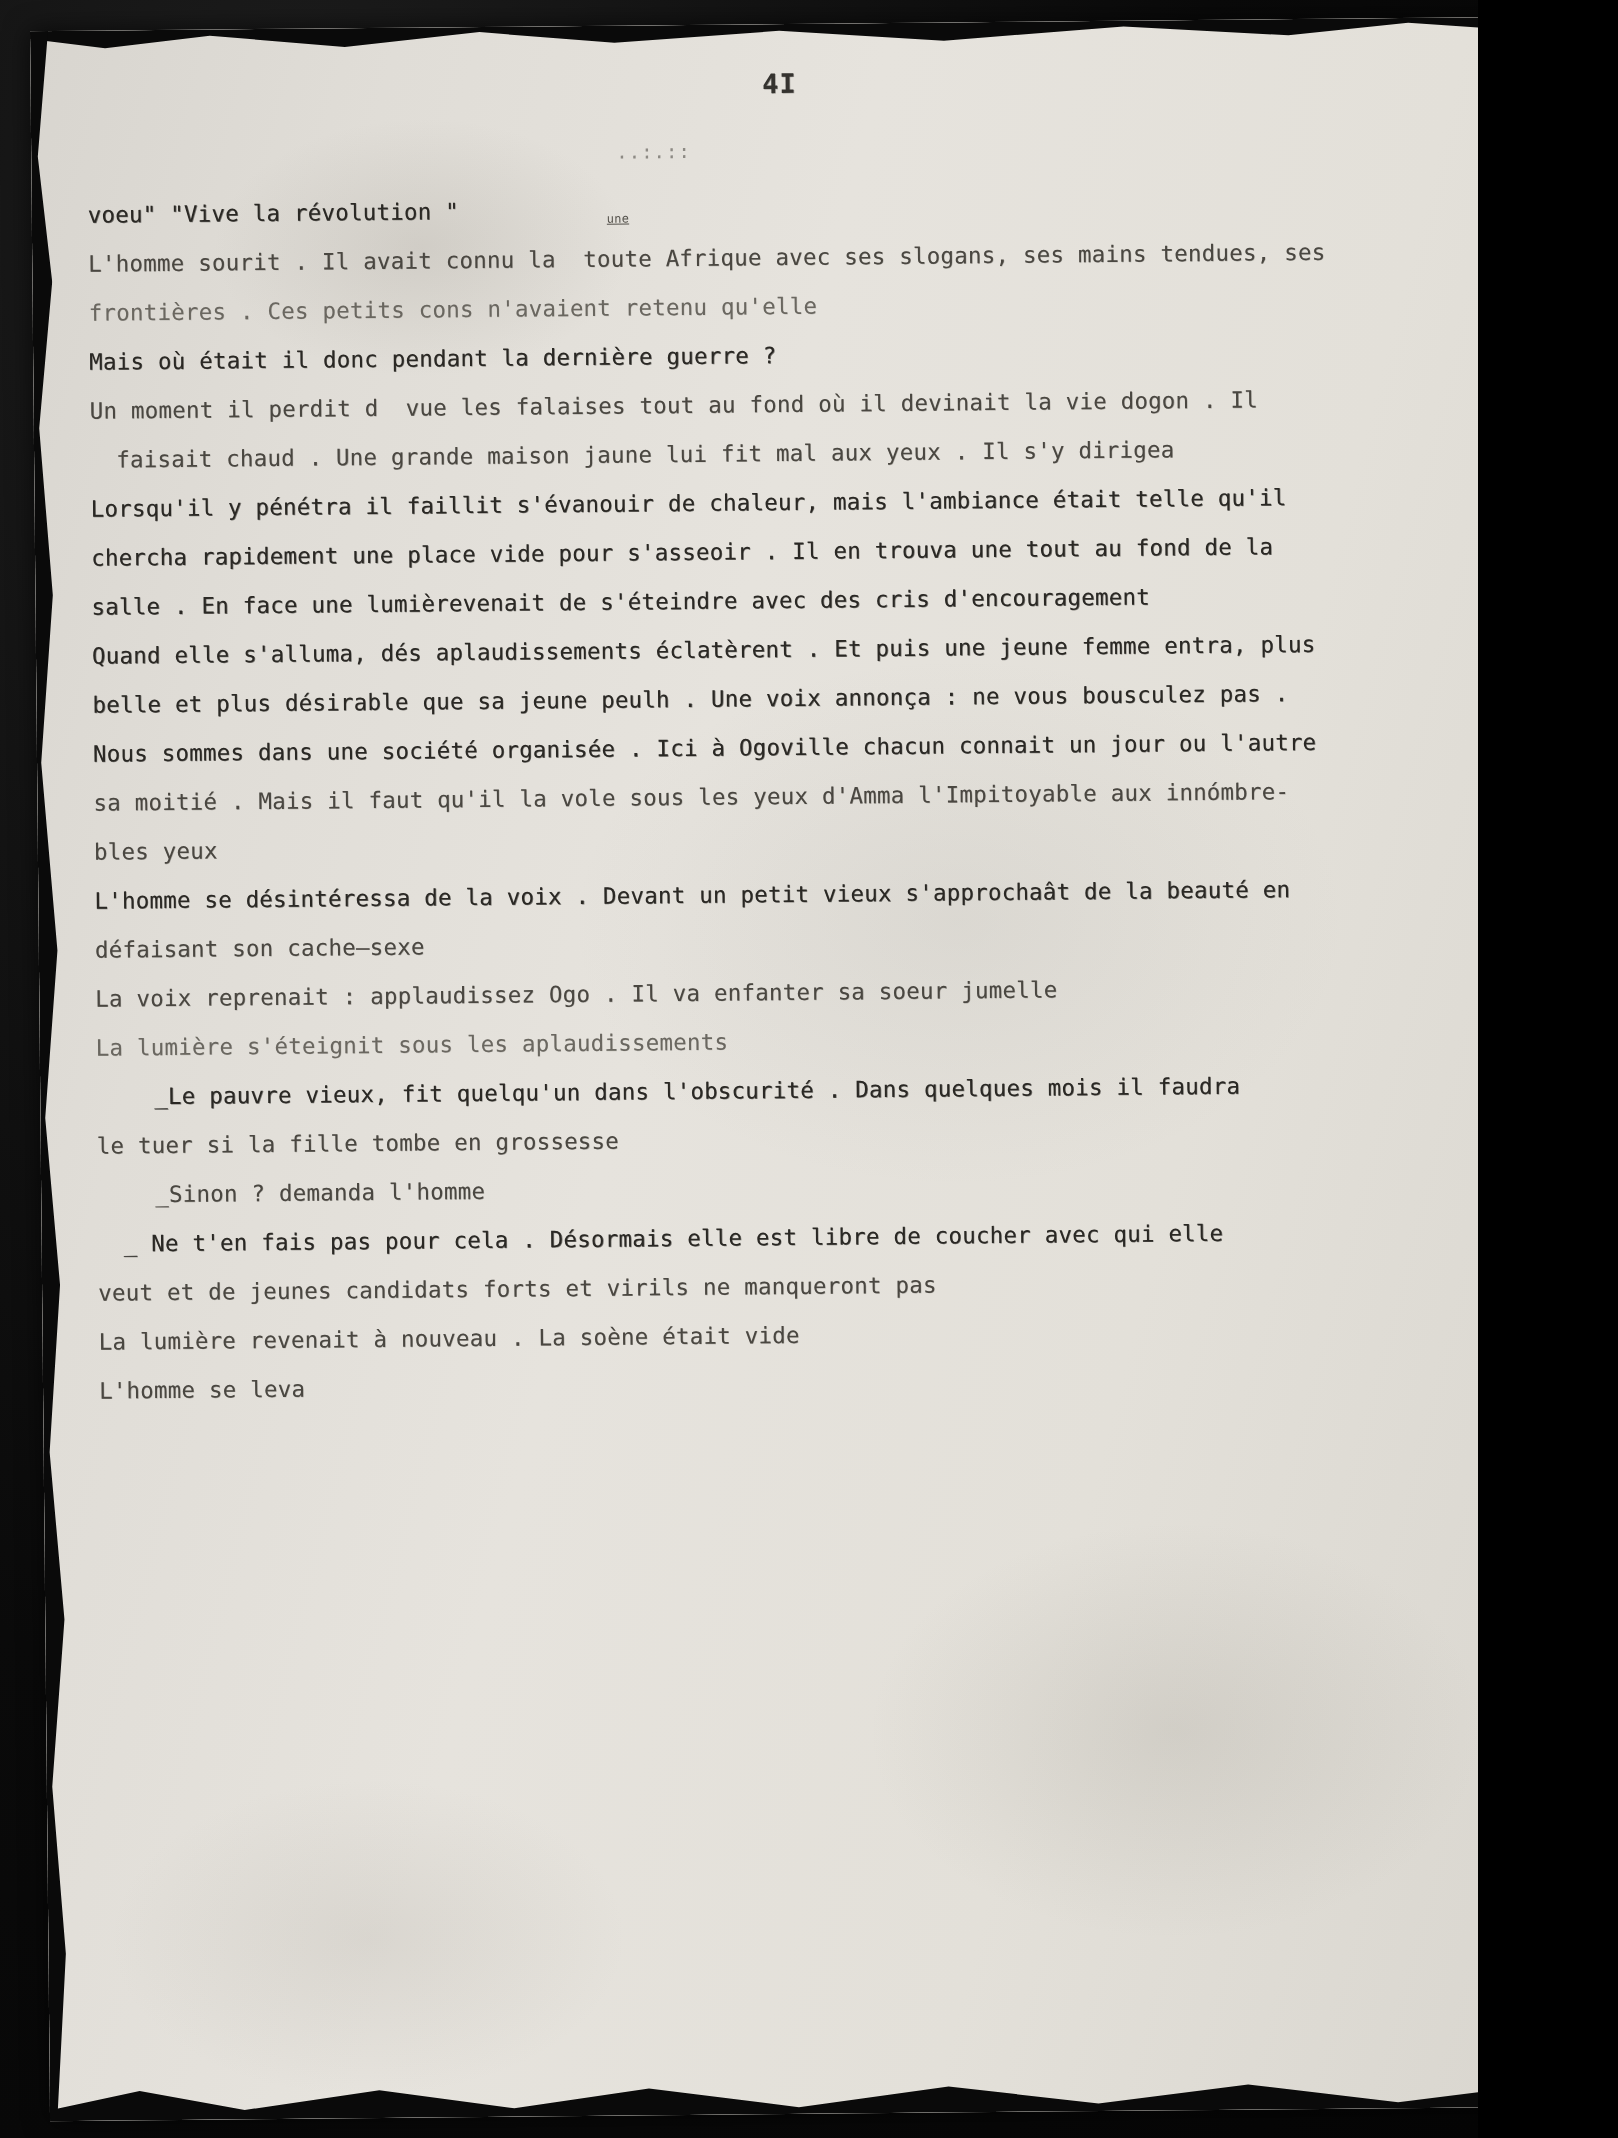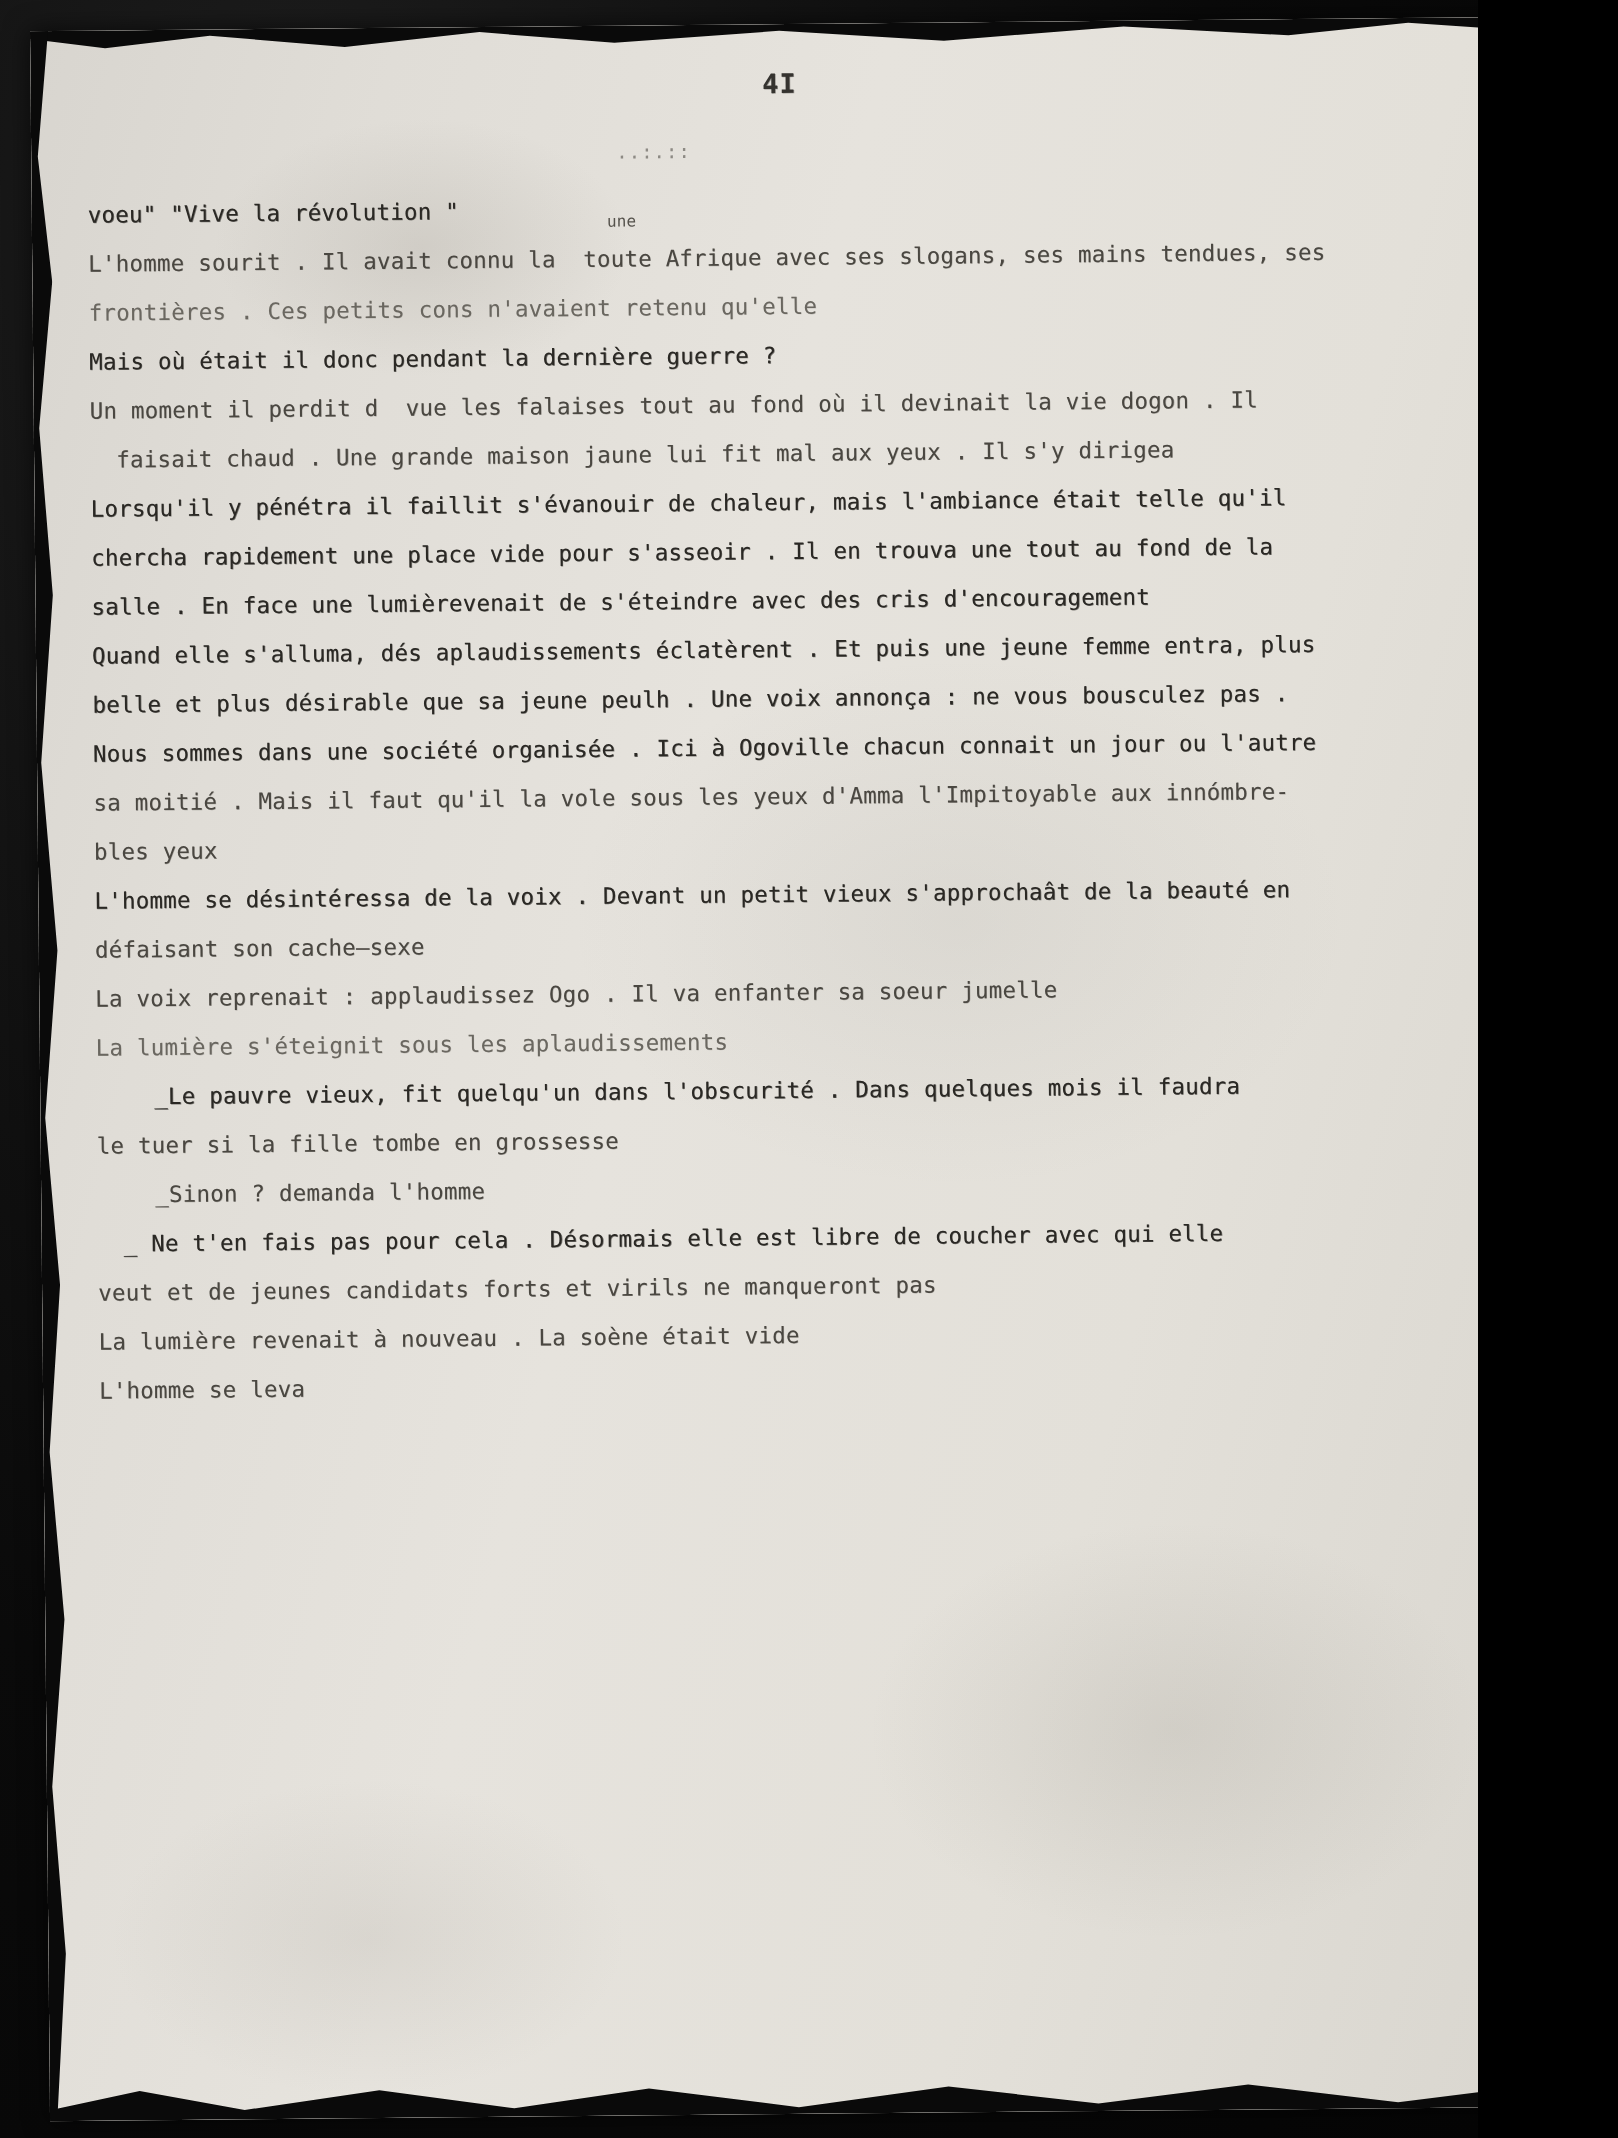--- a/index.html
+++ b/index.html
@@ -112,24 +112,25 @@
   .line.faint { color: #6a6760; text-shadow: 0.4px 0.4px 0 rgba(120,116,108,0.3); }
   .line.dark  { color: #2a2824; text-shadow: 0.6px 0.5px 0 rgba(40,38,34,0.55); }
   .line.mid   { color: #4a4741; }
 
   .ind-1 { padding-left: 26px; }
   .ind-2 { padding-left: 58px; }
 
   
   .insert-word {
     position: absolute;
-    font-size: 16px;
+    font-size: 12px;
     color: #55524c;
     letter-spacing: 0.2px;
     white-space: pre;
+    text-decoration: underline;
   }
   .smudge-mark {
     position: absolute;
     font-size: 19px;
     color: #8d8a84;
     letter-spacing: 1px;
     white-space: pre;
   }
 
   

